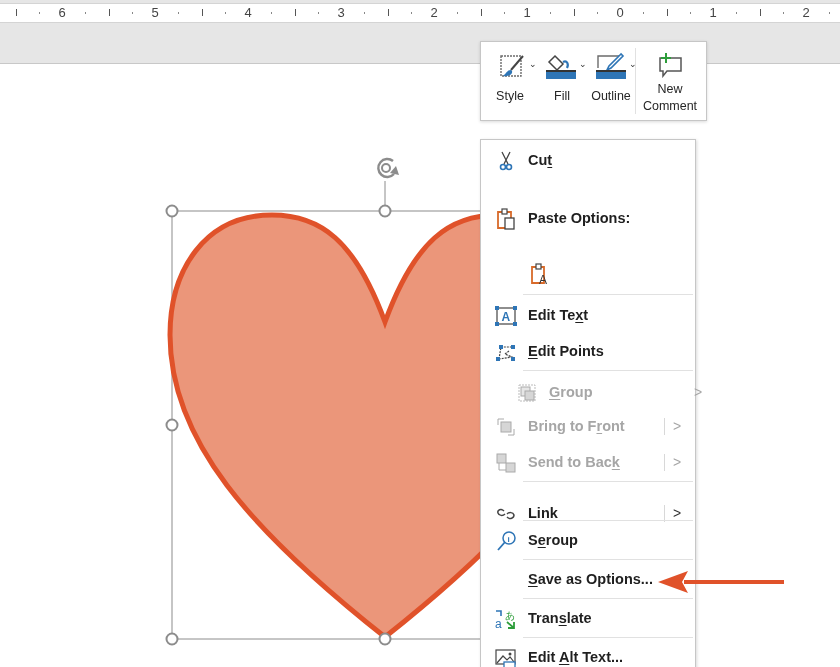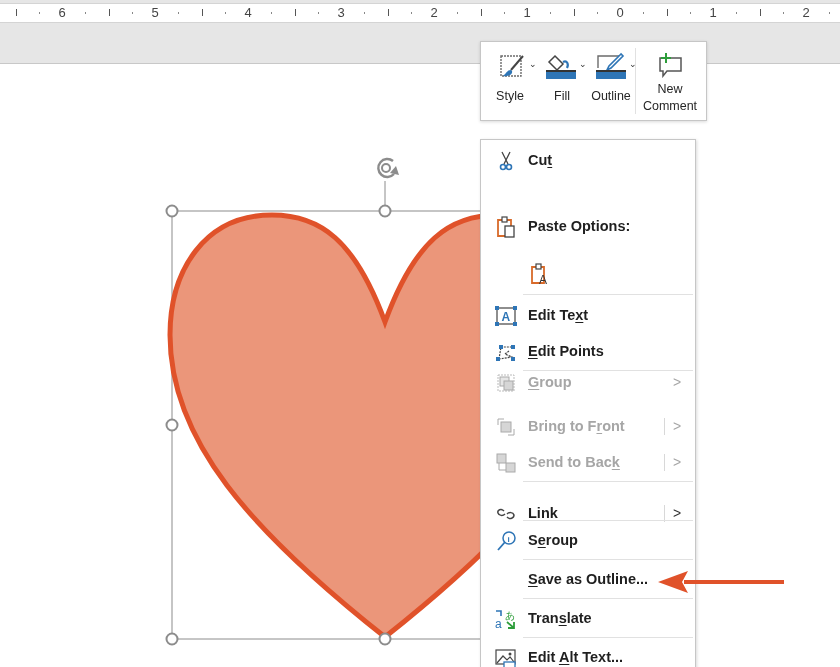--- a/index.html
+++ b/index.html
@@ -145,21 +145,21 @@
 
 <div class="ctx" id="ctx">
     <div class="mi" style="top: 2px;">
       <span class="ico"><svg width="22" height="22" viewBox="0 0 22 22">
           <path d="M7,2 L13,14 M15,2 L9,14" stroke="#444" stroke-width="1.3" fill="none"></path>
           <circle cx="8" cy="17" r="2.5" fill="none" stroke="#2e75b6" stroke-width="1.6"></circle>
           <circle cx="14" cy="17" r="2.5" fill="none" stroke="#2e75b6" stroke-width="1.6"></circle>
         </svg></span>
       <span class="txt"><span>Cu</span><u>t</u><span></span></span>
     </div>
-    <div class="mi bold" style="top: 68px; padding-left: 48px;">
+    <div class="mi bold" style="top: 60px; padding-left: 48px;">
       <span class="ico"><svg width="22" height="22" viewBox="0 0 22 22">
           <path d="M3,4 L16,4 L16,20 L3,20 Z" fill="#fff" stroke="#d86a2a" stroke-width="1.8"></path>
           <rect x="7" y="1" width="5" height="5" fill="#fff" stroke="#444" stroke-width="1.2"></rect>
           <rect x="10" y="10" width="9" height="11" fill="#fff" stroke="#444" stroke-width="1.3"></rect>
         </svg></span>
       <span class="txt"><span>Paste Options:</span><span></span></span>
     </div>
     <div class="mi" style="top: 115px;">
       <span class="ico" style="left: 48px;"><svg width="22" height="22" viewBox="0 0 22 22">
           <path d="M3,4 L15,4 L15,20 L3,20 Z" fill="#fff" stroke="#d86a2a" stroke-width="1.8"></path>
@@ -181,21 +181,21 @@
     <div class="mi" style="top: 193px;">
       <span class="ico"><svg width="22" height="22" viewBox="0 0 22 22">
           <path d="M4,18 L6,6 L18,6 M14,10 L10,13 L17,16 L4,18" fill="none" stroke="#444" stroke-width="1.2" stroke-dasharray="2 1"></path>
           <rect x="4" y="4" width="4" height="4" fill="#2e75b6"></rect>
           <rect x="16" y="4" width="4" height="4" fill="#2e75b6"></rect>
           <rect x="1" y="16" width="4" height="4" fill="#2e75b6"></rect>
           <rect x="16" y="16" width="4" height="4" fill="#2e75b6"></rect>
         </svg></span>
       <span class="txt"><span></span><u>E</u><span>dit Points</span></span>
     </div>
-    <div class="mi disabled" style="top: 224px;">
+    <div class="mi disabled" style="top: 234px; margin-left: 21px;">
       <span class="ico"><svg width="22" height="22" viewBox="0 0 22 22">
           <rect x="3" y="3" width="16" height="16" fill="none" stroke="#bbb" stroke-width="1" stroke-dasharray="2 1"></rect>
           <rect x="5" y="5" width="9" height="9" fill="#e6e6e6" stroke="#aaa"></rect>
           <rect x="9" y="9" width="9" height="9" fill="#d6d6d6" stroke="#aaa"></rect>
         </svg></span>
       <span class="txt"><span></span><u>G</u><span>roup</span></span>
       <span class="sub">&gt;</span>
     </div>
     <div class="mi disabled" style="top: 268px;">
       <span class="ico"><svg width="22" height="22" viewBox="0 0 22 22">
@@ -228,21 +228,21 @@
     </div>
     <div class="mi" style="top: 382px;">
       <span class="ico"><svg width="22" height="22" viewBox="0 0 22 22">
           <circle cx="14" cy="8" r="6" fill="none" stroke="#2e75b6" stroke-width="1.5"></circle>
           <path d="M10,12 L3,20" stroke="#2e75b6" stroke-width="1.8"></path>
           <text x="12.5" y="11.5" font-size="8" font-weight="bold" font-family="Liberation Sans, sans-serif" fill="#2e75b6">i</text>
         </svg></span>
       <span class="txt"><span>S</span><u>e</u><span>roup</span></span>
     </div>
     <div class="mi" style="top: 421px;">
-      <span class="txt"><span></span><u>S</u><span>ave as Outline...</span></span>
+      <span class="txt"><span></span><u>S</u><span>ave as Options...</span></span>
     </div>
     <div class="mi" style="top: 460px;">
       <span class="ico"><svg width="22" height="22" viewBox="0 0 22 22">
           <text x="0" y="20" font-size="12" font-family="Liberation Sans, sans-serif" fill="#2e75b6">a</text>
           <path d="M1,3 L6,3 L6,8" fill="none" stroke="#2e75b6" stroke-width="1.6"></path>
           <text x="10" y="11" font-size="10" font-family="DejaVu Sans, sans-serif" fill="#2d9d3a">あ</text>
           <path d="M12,14 L19,20 M19,14 L19,20 L13,20" fill="none" stroke="#2d9d3a" stroke-width="1.8"></path>
         </svg></span>
       <span class="txt"><span>Tran</span><u>s</u><span>late</span></span>
     </div>

